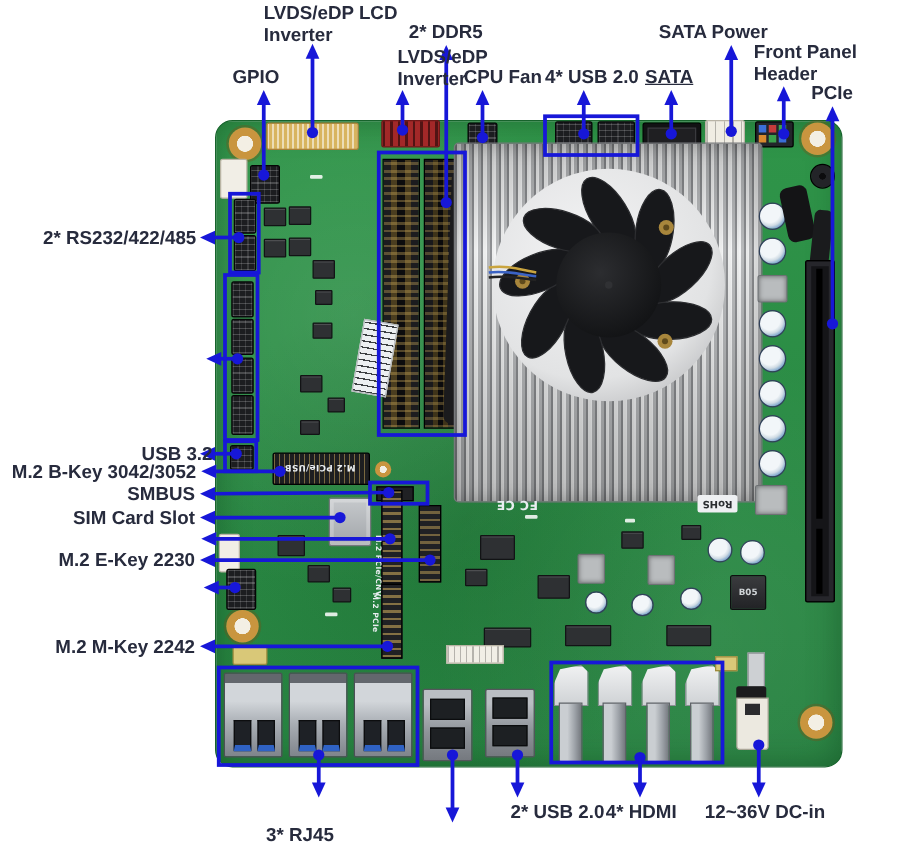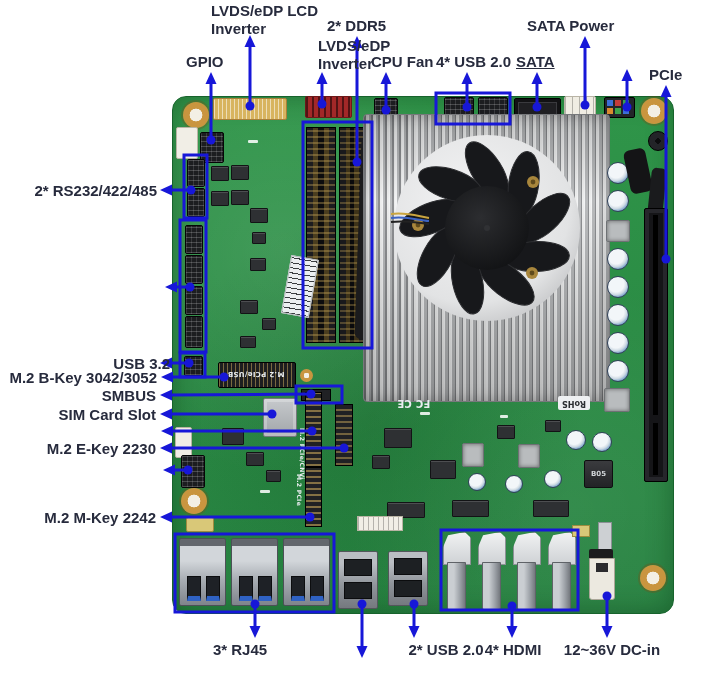--- a/index.html
+++ b/index.html
@@ -415,29 +415,31 @@
   <div class="lbl" style="left:211px;top:2px;">LVDS/eDP LCD
 Inverter</div>
   <div class="lbl" style="left:186px;top:53px;">GPIO</div>
   <div class="lbl" style="left:280px;top:37px;margin-left:38px;">LVDS/eDP
 Inverter</div>
   <div class="lbl" style="left:327px;top:17px;">2* DDR5</div>
   <div class="lbl" style="left:371px;top:53px;">CPU Fan</div>
   <div class="lbl" style="left:436px;top:53px;">4* USB 2.0</div>
   <div class="lbl" style="left:516px;top:53px;text-decoration:underline;">SATA</div>
   <div class="lbl" style="left:527px;top:17px;">SATA Power</div>
+  <div class="lbl" style="left:603px;top:33px;">Front Panel
+Header</div>
   <div class="lbl" style="left:649px;top:66px;">PCIe</div>
 
   <div class="lbl r" style="left:0;width:157px;top:182px;">2* RS232/422/485</div>
   <div class="lbl r" style="left:0;width:156px;top:355px;padding-left:14px;">USB 3.2</div>
   <div class="lbl r" style="left:0;width:157px;top:369px;">M.2 B-Key 3042/3052</div>
   <div class="lbl r" style="left:0;width:156px;top:406px;">SIM Card Slot</div>
   <div class="lbl r" style="left:0;width:156px;top:387px;">SMBUS</div>
   <div class="lbl r" style="left:0;width:156px;top:440px;">M.2 E-Key 2230</div>
   <div class="lbl r" style="left:0;width:156px;top:509px;">M.2 M-Key 2242</div>
 
-  <div class="lbl c" style="left:202px;width:76px;top:641px;">3* RJ45</div>
+  <div class="lbl c" style="left:202px;width:76px;top:660px;">3* RJ45</div>
   <div class="lbl c" style="left:313px;width:80px;top:660px;margin-top:46px;">2* USB 3.2</div>
   <div class="lbl c" style="left:390px;width:80px;top:641px;margin-left:16px;">2* USB 2.0</div>
   <div class="lbl c" style="left:473px;width:80px;top:641px;">4* HDMI</div>
   <div class="lbl c" style="left:562px;width:100px;top:641px;">12~36V DC-in</div>
 
 </div>
 
 </body></html>

